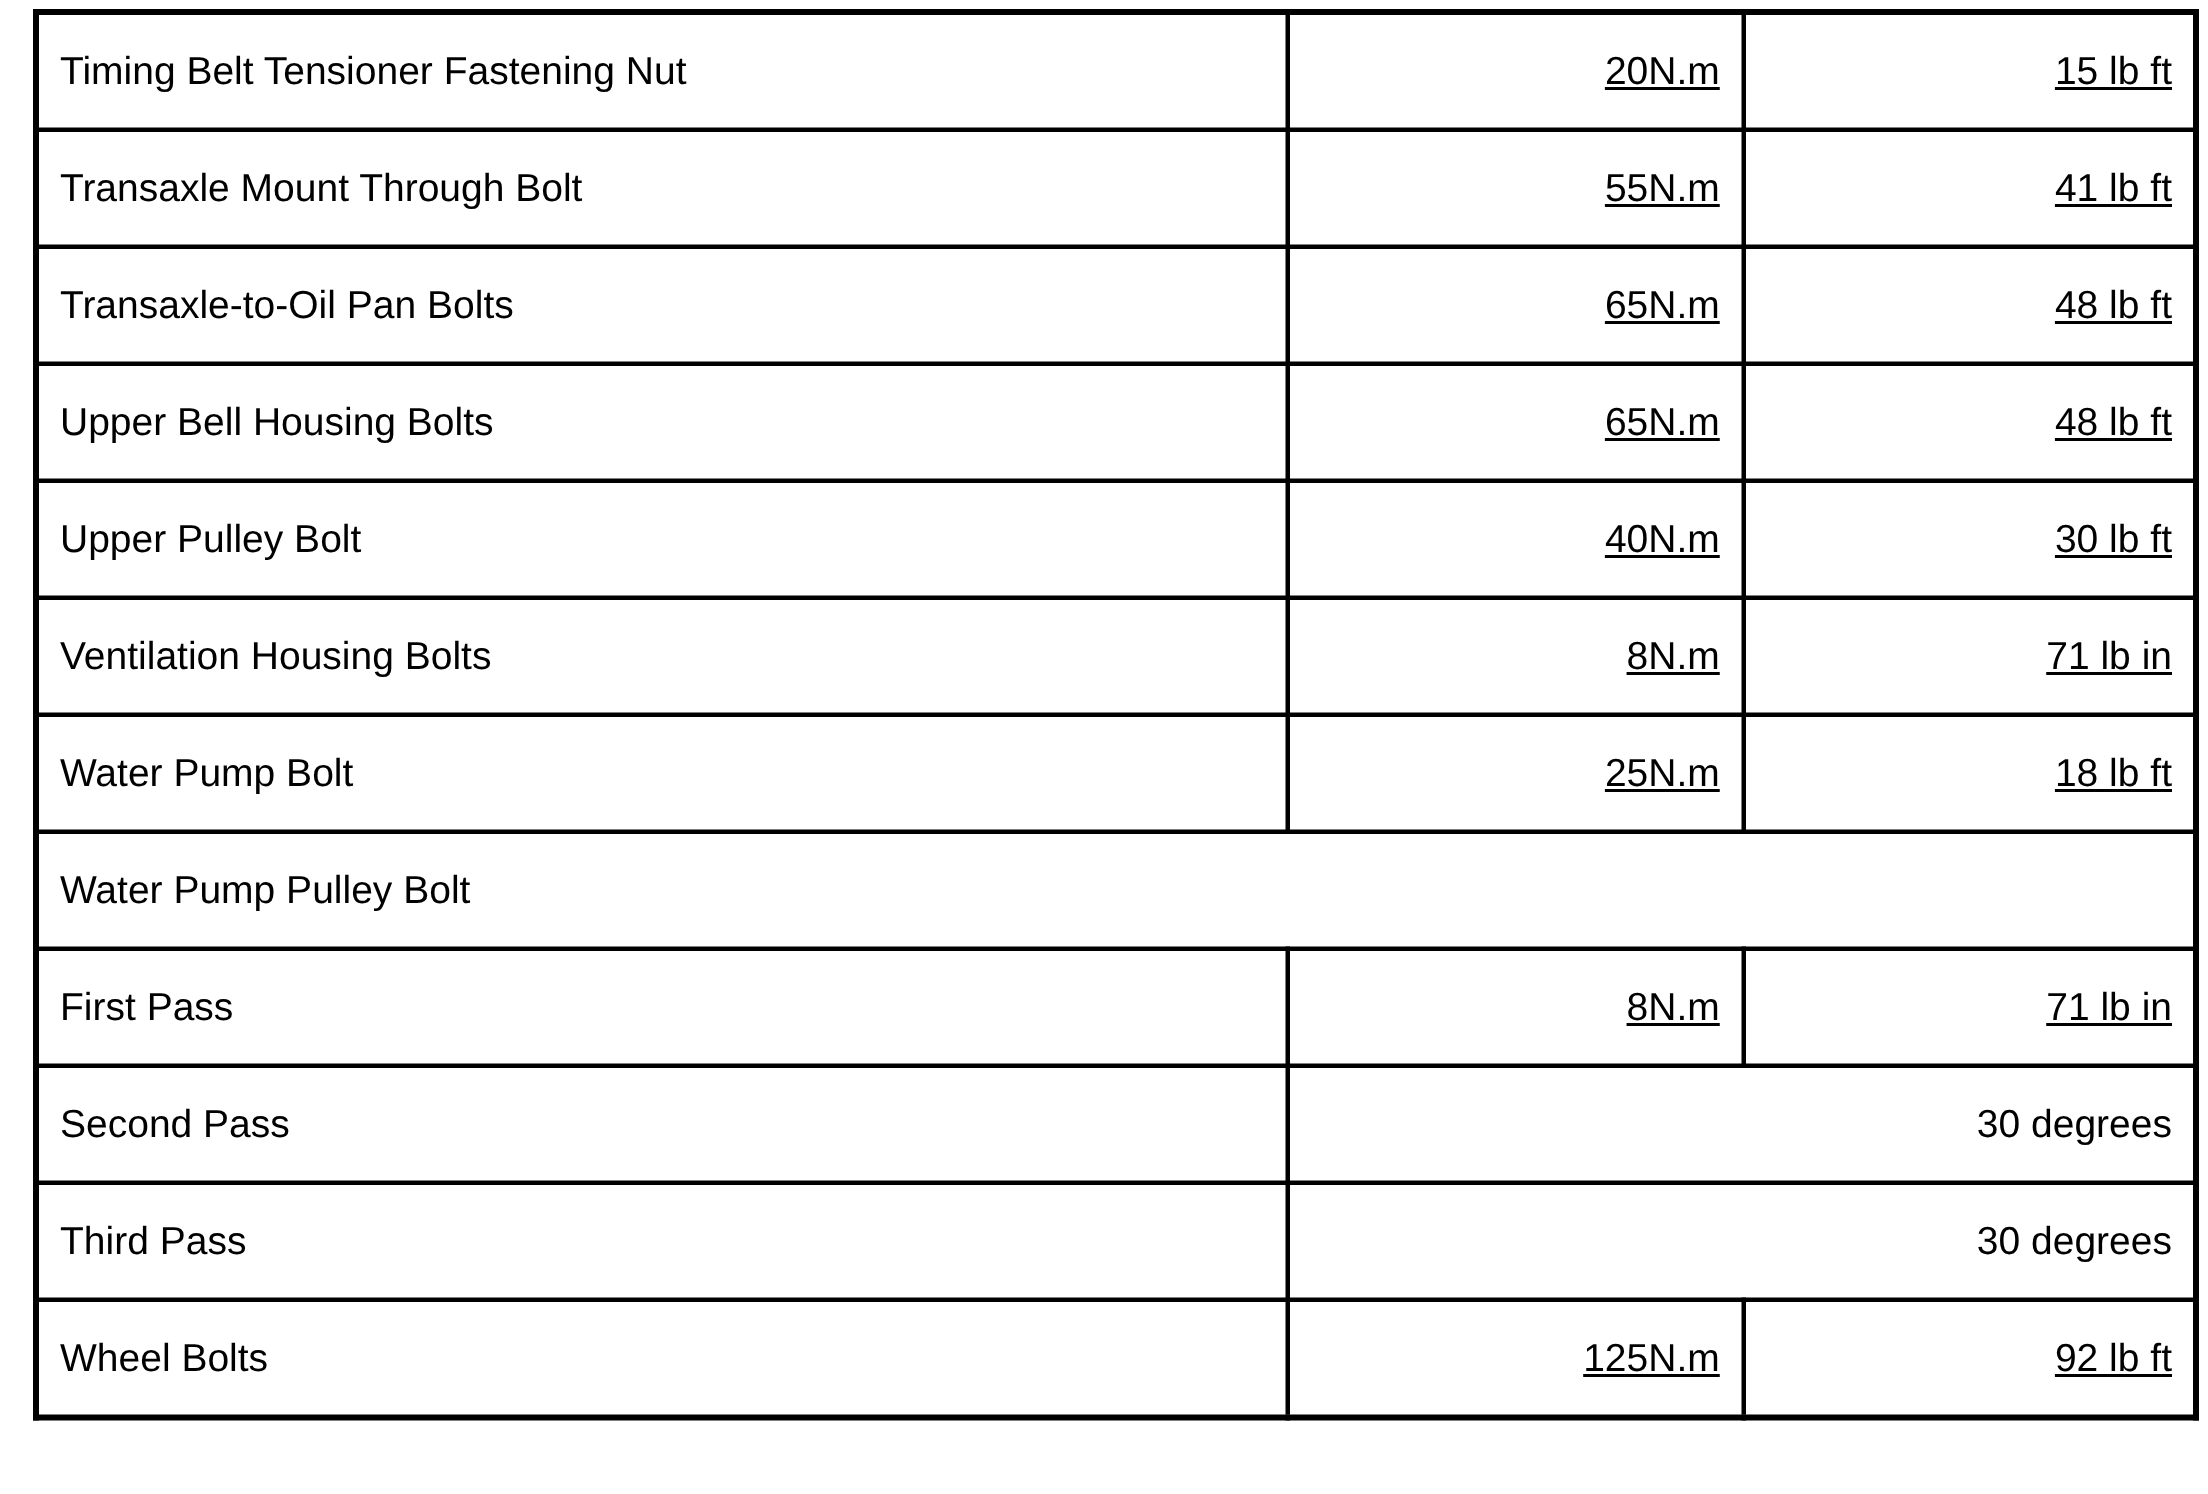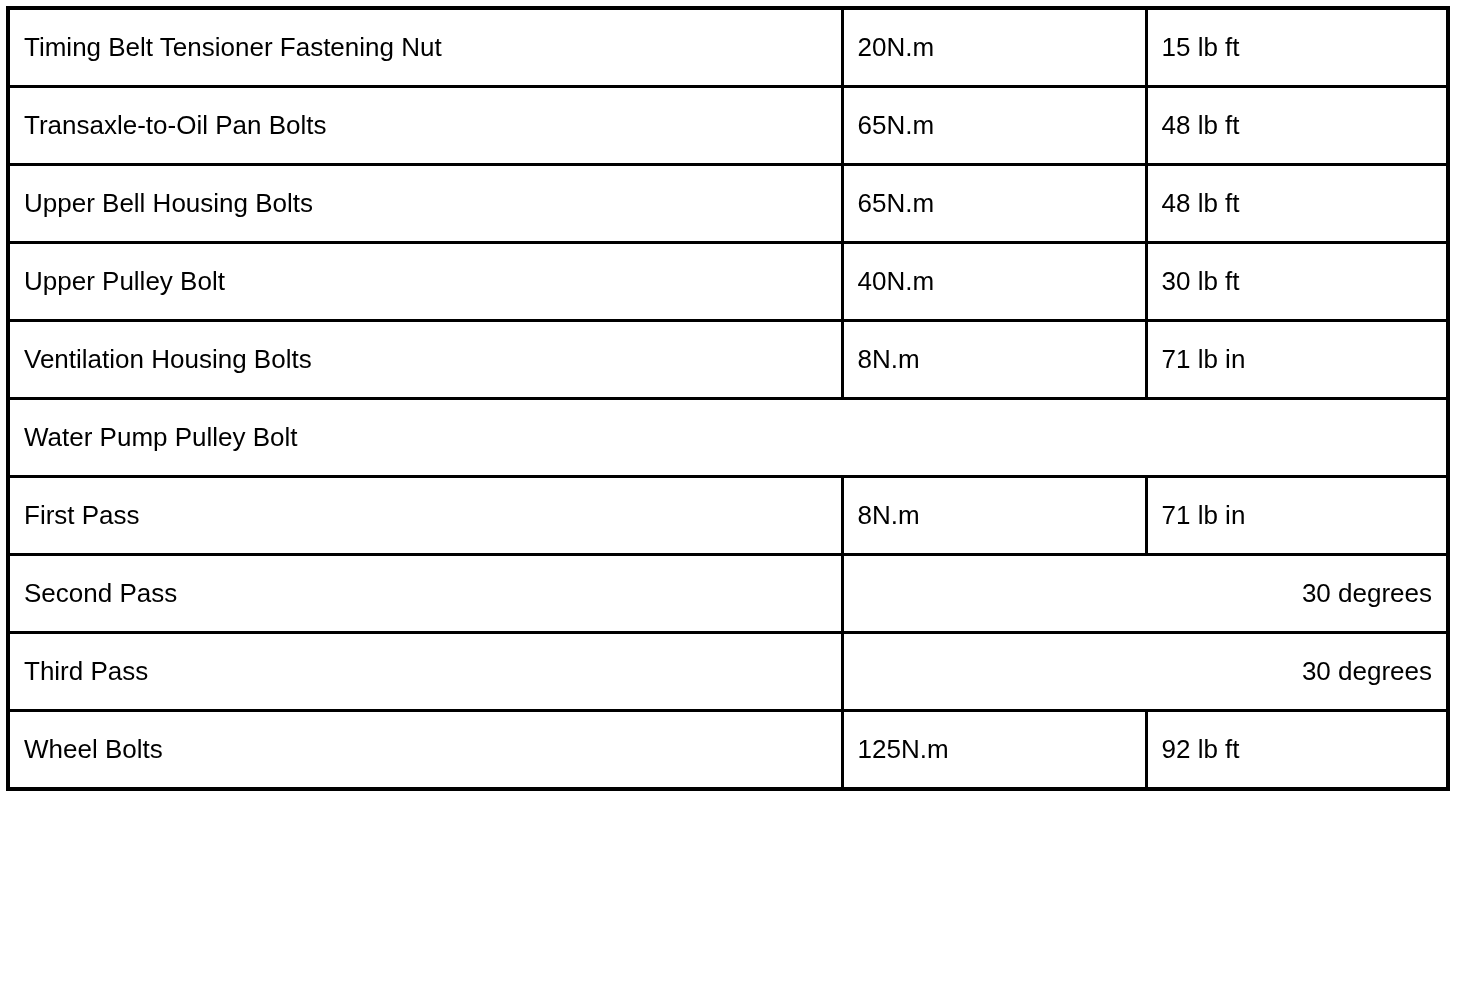--- a/index.html
+++ b/index.html
@@ -12,21 +12,21 @@
     height: 996px;
     font-family: "Liberation Sans", sans-serif;
     color: #000000;
     overflow: hidden;
   }
   .page {
     position: relative;
     width: 1212px;
     height: 996px;
     box-sizing: border-box;
-    padding: 6px 22px 6px 6px;
+    padding: 6px 22px 6px 22px;
   }
   table.torque-table {
     width: 1440px;
     border-collapse: collapse;
     table-layout: fixed;
     border: 4px solid #000000;
   }
   table.torque-table col.c-name { width: 834px; }
   table.torque-table col.c-nm   { width: 304px; }
   table.torque-table col.c-lb   { width: 302px; }
@@ -38,21 +38,22 @@
     font-size: 26px;
     line-height: 1.15;
     vertical-align: middle;
     background: #ffffff;
   }
   td.name {
     text-align: left;
     padding-left: 18px;
   }
   td.val {
-    text-align: left;
+    text-align: right;
+    text-decoration: underline;
   }
   td.span-head {
     text-align: left;
     padding-left: 18px;
     margin-top: 14px;
   }
   td.span-val {
     text-align: right;
   }
 </style>
@@ -68,20 +69,25 @@
     </colgroup>
     <tbody>
 
       <tr>
         <td class="name">Timing Belt Tensioner Fastening Nut</td>
         <td class="val">20N.m</td>
         <td class="val">15 lb ft</td>
       </tr>
 
 
+      <tr>
+        <td class="name">Transaxle Mount Through Bolt</td>
+        <td class="val">55N.m</td>
+        <td class="val">41 lb ft</td>
+      </tr>
 
       <tr>
         <td class="name">Transaxle-to-Oil Pan Bolts</td>
         <td class="val">65N.m</td>
         <td class="val">48 lb ft</td>
       </tr>
 
       <tr>
         <td class="name">Upper Bell Housing Bolts</td>
         <td class="val">65N.m</td>
@@ -93,20 +99,25 @@
         <td class="val">40N.m</td>
         <td class="val">30 lb ft</td>
       </tr>
 
       <tr>
         <td class="name">Ventilation Housing Bolts</td>
         <td class="val">8N.m</td>
         <td class="val">71 lb in</td>
       </tr>
 
+      <tr>
+        <td class="name">Water Pump Bolt</td>
+        <td class="val">25N.m</td>
+        <td class="val">18 lb ft</td>
+      </tr>
 
       <tr>
         <td class="span-head" colspan="3">Water Pump Pulley Bolt</td>
       </tr>
 
       <tr>
         <td class="name">First Pass</td>
         <td class="val">8N.m</td>
         <td class="val">71 lb in</td>
       </tr>

